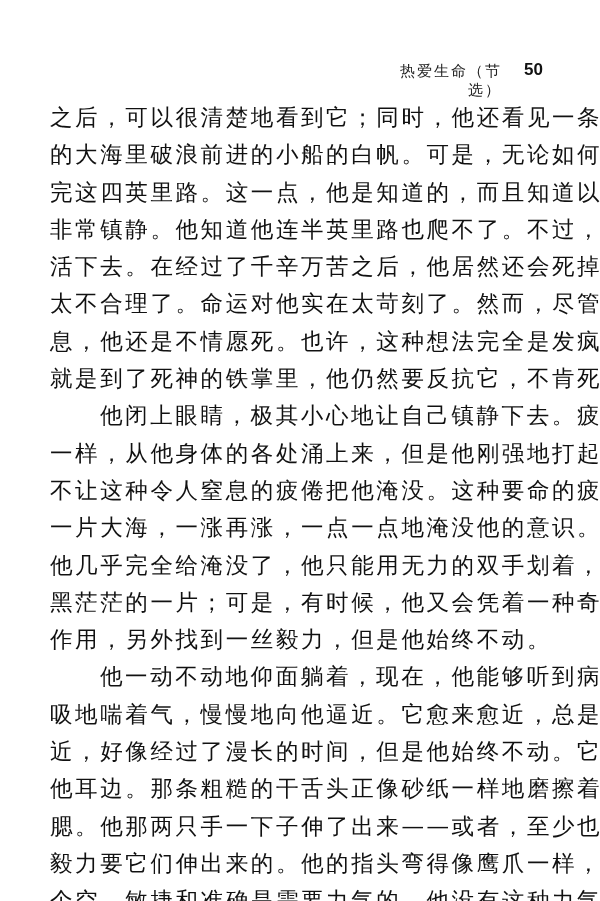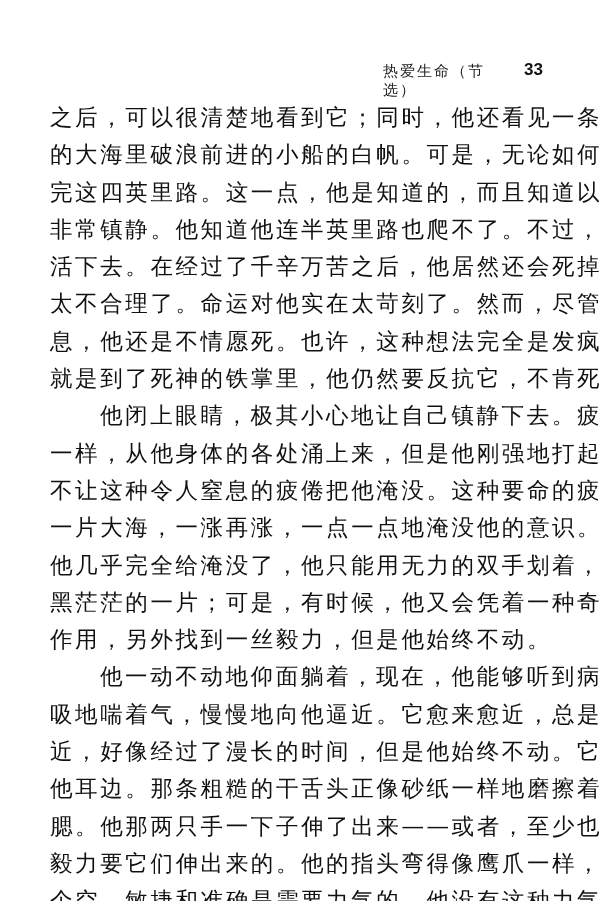--- a/index.html
+++ b/index.html
@@ -13,20 +13,21 @@
     position: relative;
     overflow: hidden;
     color: #111111;
   }
   .page-header {
     position: absolute;
     top: 60px;
     left: 0;
     width: 502px;
     height: 30px;
+    text-align: right;
   }
   .running-title {
     position: absolute;
     left: 383px;
     top: 2px;
     font-family: "DejaVu Serif", serif;
     font-size: 15px;
     letter-spacing: 2px;
     color: #222;
   }
@@ -56,21 +57,21 @@
   }
   .line.indent {
     padding-left: 50px;
   }
 </style>
 </head>
 <body>
 
 <div class="page-header">
   <span class="running-title">热爱生命（节选）</span>
-  <span class="page-number">33</span>
+  <span class="page-number">50</span>
 </div>
 
 <div class="body-text">
   <div class="line">之后，可以很清楚地看到它；同时，他还看见一条在光辉</div>
   <div class="line">的大海里破浪前进的小船的白帆。可是，无论如何他也爬不</div>
   <div class="line">完这四英里路。这一点，他是知道的，而且知道以后，他还</div>
   <div class="line">非常镇静。他知道他连半英里路也爬不了。不过，他仍然要</div>
   <div class="line">活下去。在经过了千辛万苦之后，他居然还会死掉，那未免</div>
   <div class="line">太不合理了。命运对他实在太苛刻了。然而，尽管奄奄一</div>
   <div class="line">息，他还是不情愿死。也许，这种想法完全是发疯，不过，</div>

